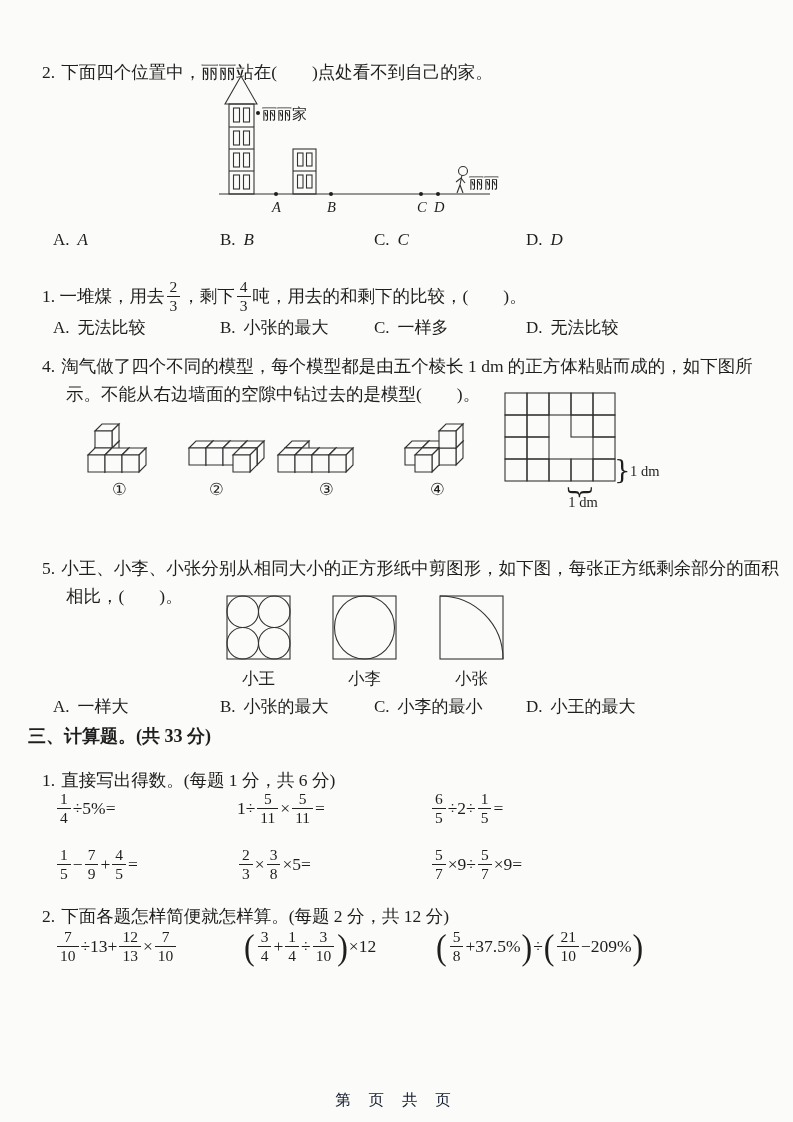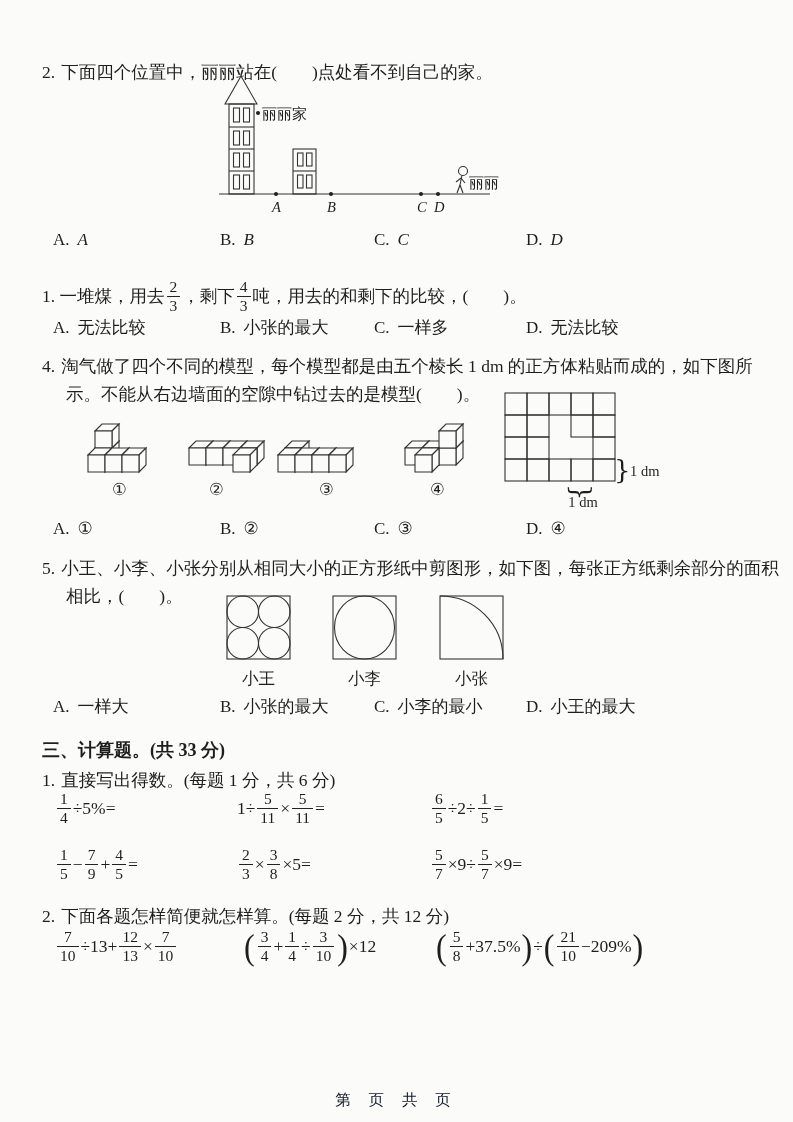--- a/index.html
+++ b/index.html
@@ -2,21 +2,21 @@
 <html><head>
 <meta charset="utf-8">
 <style>
   html,body{margin:0;padding:0;background:#e8e8e6;}
   .page{position:relative;width:793px;height:1122px;background:#fbfbf9;margin:0 auto;
         font-family:"Liberation Serif","DejaVu Serif",serif;color:#1e1e1e;overflow:hidden;}
   .abs{position:absolute;}
   .q{position:absolute;left:30px;width:716px;margin:12px;font-size:17.5px;line-height:28px;
      text-indent:-24px;padding-left:24px;}
   .qn{margin-right:6px;}
-  .sec{position:absolute;left:28px;margin:14px;font-size:18px;font-weight:bold;}
+  .sec{position:absolute;left:28px;margin:0;font-size:18px;font-weight:bold;}
   .sec .score{font-weight:bold;}
   .opts{position:absolute;left:28px;width:740px;height:26px;font-size:17px;}
   .op{position:absolute;white-space:nowrap;top:0;}
   .op.o1{left:25px}.op.o2{left:192px}.op.o3{left:346px}.op.o4{left:498px}
   .op .ot{margin-left:8px;}
   .it{font-style:italic;font-family:"Liberation Serif",serif;}
   .exprline{display:flex;align-items:center;height:52px;text-indent:0;padding-left:0;}
   .calc{position:absolute;display:flex;align-items:center;height:52px;font-size:17.5px;white-space:nowrap;}
   .frac{display:inline-flex;flex-direction:column;align-items:center;vertical-align:middle;
         margin:0 2px;font-size:15.5px;line-height:1.15;}
@@ -216,26 +216,20 @@
     <text x="80" y="117" font-size="14.5" text-anchor="middle">1 dm</text>
   </svg>
 
   <div class="mlabels">
     <span style="left:112px">①</span>
     <span style="left:209px">②</span>
     <span style="left:319px">③</span>
     <span style="left:430px">④</span>
   </div>
 
-  <div class="opts" style="top:518px">
-    <span class="op o1"><span>A.</span><span class="ot">①</span></span>
-    <span class="op o2"><span>B.</span><span class="ot">②</span></span>
-    <span class="op o3"><span>C.</span><span class="ot">③</span></span>
-    <span class="op o4"><span>D.</span><span class="ot">④</span></span>
-  </div>
 
   <p class="q" style="top:542px"><span class="qn">5.</span><span>小王、小李、小张分别从相同大小的正方形纸中剪图形，如下图，每张正方纸剩余部分的面积相比，(　　)。</span></p>
 
   <svg class="abs" style="left:225px;top:594px" width="340" height="96" viewBox="0 0 340 96">
     <rect class="ln" x="2" y="2" width="63" height="63"></rect>
     <circle class="ln" cx="17.75" cy="17.75" r="15.75"></circle>
     <circle class="ln" cx="49.25" cy="17.75" r="15.75"></circle>
     <circle class="ln" cx="17.75" cy="49.25" r="15.75"></circle>
     <circle class="ln" cx="49.25" cy="49.25" r="15.75"></circle>
     <rect class="ln" x="108" y="2" width="63" height="63"></rect>

